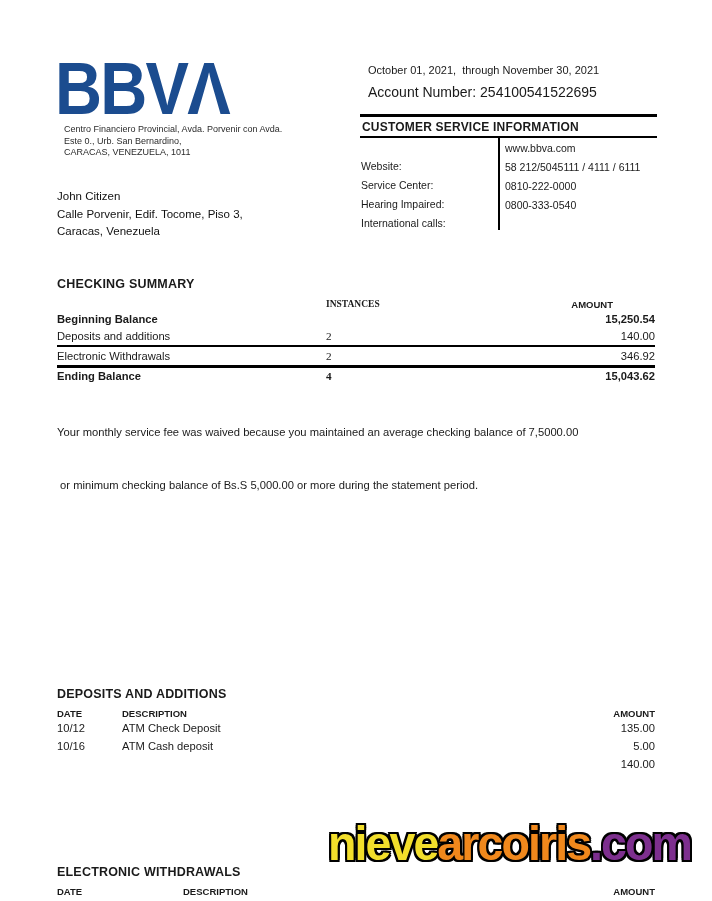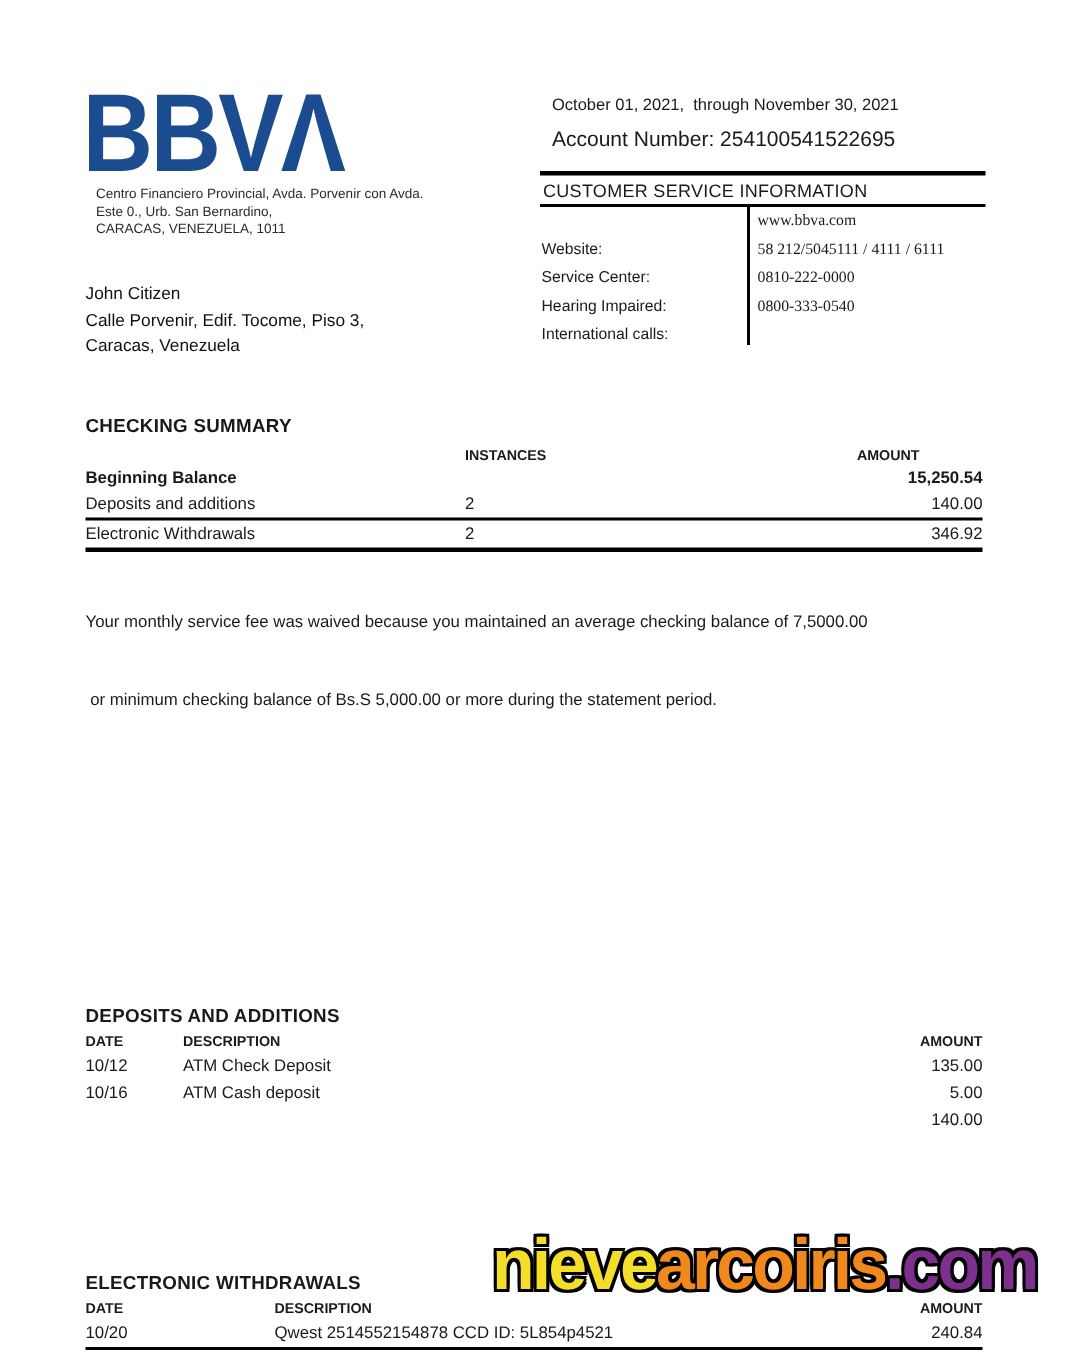--- a/index.html
+++ b/index.html
@@ -32,42 +32,42 @@
   }
 
   
   .stmt-period{left:368px;top:64px;font-size:11px;white-space:pre-wrap;}
   .stmt-account{left:368px;top:84px;font-size:14px;}
 
   
   .cs-box{left:360px;top:114px;width:297px;}
   .cs-title{
     border-top:3.5px solid #000;border-bottom:2.5px solid #000;
-    font-size:12px;font-weight:400;
+    font-size:12px;font-weight:700;
     padding:3px 2px 2px 2px;letter-spacing:0.2px;
   }
   .cs-rows{position:relative;padding-bottom:16px;}
   .cs-divider{position:absolute;left:138px;top:0;bottom:0;width:1.5px;background:#000;}
   .cs-row{display:flex;height:19px;align-items:center;font-size:10.5px;}
   .cs-label{width:138px;flex:none;padding-left:1px;margin-top:36px;}
-  .cs-value{padding-left:6px;font-family:Liberation Serif, serif;}
+  .cs-value{padding-left:6px;}
 
   
   .section-title{font-size:12.5px;font-weight:700;letter-spacing:0.2px;}
   .tbl{position:relative;width:598px;}
   .hdr-row,.data-row{position:relative;width:100%;}
   .hdr-row{height:13px;font-size:9.5px;font-weight:700;}
   .data-row{height:17.5px;font-size:11.2px;}
   .cell{position:absolute;top:50%;transform:translateY(-50%);white-space:nowrap;}
   .c-left{left:0;}
   .c-right{right:0;}
   .bold{font-weight:700;}
 
   
-  .cs-sum .c-inst{left:253px;}
+  .cs-sum .c-inst{left:269px;font-family:Liberation Serif, serif;}
   .cs-sum .hdr-amount{right:42px;}
   .cs-sum .row-sep-thin{border-bottom:2px solid #000;}
   .cs-sum .row-sep-thick{border-bottom:3px solid #000;}
   .summary-note{margin-top:4px;font-size:11.2px;line-height:17.5px;white-space:pre-wrap;}
 
   
   .dep .c-desc{left:65px;}
   
   .wd .c-desc{left:126px;}
   .wd .row1{border-bottom:2px solid #000;height:18px;} .mt5{margin-top:5px;} .mt6{margin-top:6px;}
@@ -149,20 +149,25 @@
     <div class="data-row row-sep-thin">
       <span class="cell c-left">Deposits and additions</span>
       <span class="cell c-inst">2</span>
       <span class="cell c-right">140.00</span>
     </div>
     <div class="data-row row-sep-thick">
       <span class="cell c-left">Electronic Withdrawals</span>
       <span class="cell c-inst">2</span>
       <span class="cell c-right">346.92</span>
     </div>
+    <div class="data-row bold">
+      <span class="cell c-left">Ending Balance</span>
+      <span class="cell c-inst">4</span>
+      <span class="cell c-right">15,043.62</span>
+    </div>
     <div class="summary-note">
       <div>Your monthly service fee was waived because you maintained an average checking balance of 7,5000.00</div>
       <div> or minimum checking balance of Bs.S 5,000.00 or more during the statement period.</div>
     </div>
   </div>
 
   <div class="abs tbl dep" style="left:57px;top:435px;">
     <div class="section-title">DEPOSITS AND ADDITIONS</div>
     <div class="hdr-row mt5">
       <span class="cell c-left">DATE</span>

